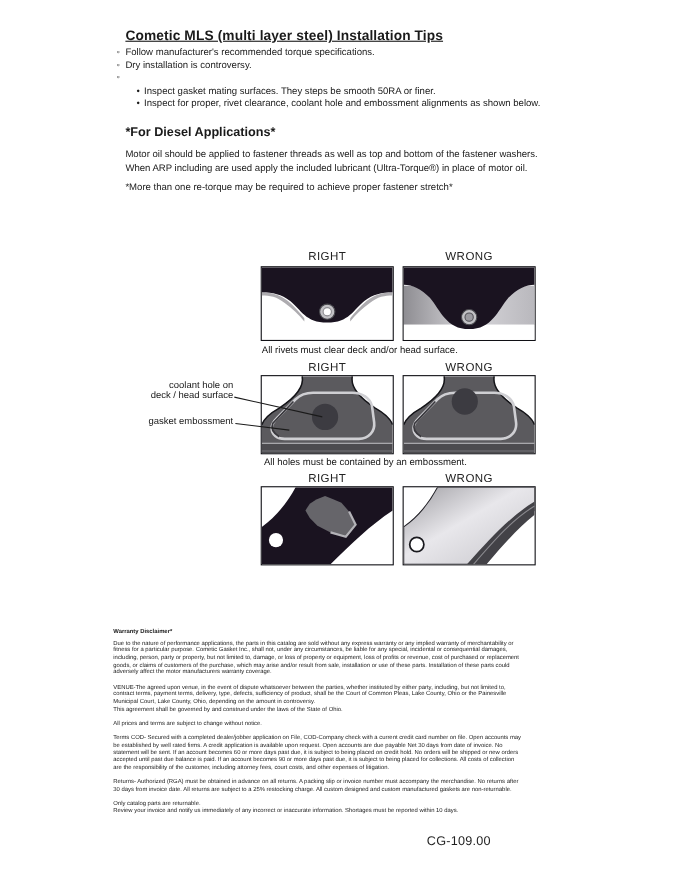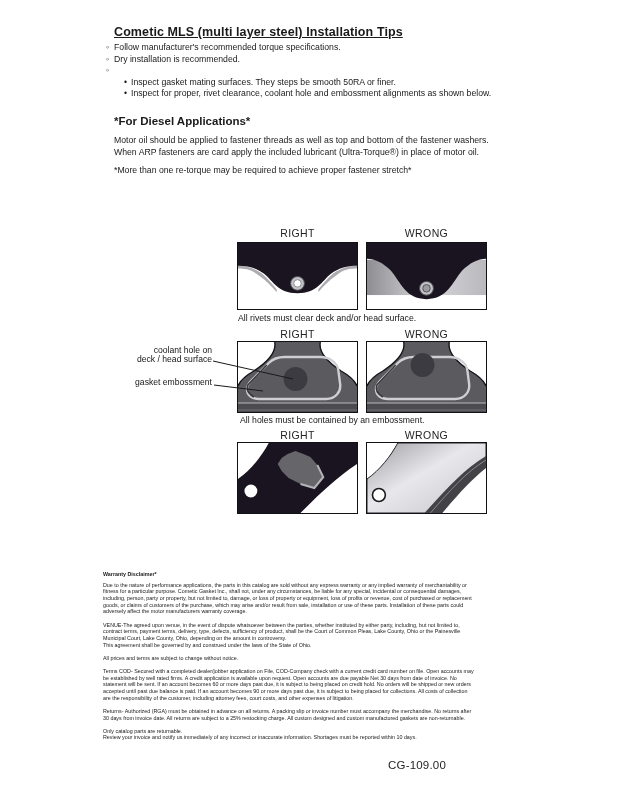--- a/index.html
+++ b/index.html
@@ -46,39 +46,39 @@
 
   <div class="abs title">Cometic MLS (multi layer steel) Installation Tips</div>
 
   <div class="abs bullets">
     <div class="b l1">
       <span class="mark">◦</span>
       <span>Follow manufacturer's recommended torque specifications.</span>
     </div>
     <div class="b l1">
       <span class="mark">◦</span>
-      <span>Dry installation is recommended.</span>
+      <span>Dry installation is controversy.</span>
     </div>
     <div class="b l1">
       <span class="mark">◦</span>
     </div>
     <div class="b l2">
       <span class="mark">•</span>
       <span>Inspect gasket mating surfaces.  They steps be smooth 50RA or finer.</span>
     </div>
     <div class="b l2">
       <span class="mark">•</span>
       <span>Inspect for proper, rivet clearance, coolant hole and embossment alignments as shown below.</span>
     </div>
   </div>
 
   <div class="abs diesel">
     <h2>*For Diesel Applications*</h2>
     <p>Motor oil should be applied to fastener threads as well as top and bottom of the fastener washers.
-When ARP fasteners are card apply the included lubricant (Ultra-Torque®) in place of motor oil.</p>
+When ARP including are used apply the included lubricant (Ultra-Torque®) in place of motor oil.</p>
     <p>*More than one re-torque may be required to achieve proper fastener stretch*</p>
   </div>
 
   <div class="abs dg-label" style="left:237px; top:227px;">RIGHT</div>
   <div class="abs dg-label" style="left:366px; top:227px;">WRONG</div>
 
   <div class="abs panel h68" style="left:237px; top:242px;">
     <svg viewBox="0 0 120 67" preserveAspectRatio="none">
       <path d="M0,23 C8,23 16,25 24,31 C30,36 35,42 39,47 L39,50 C34,44 28,38 21,33 C14,27 7,26 0,26 Z" fill="#aeacb0"></path>
       <path d="M120,23 C112,23 104,25 96,31 C90,36 85,42 81,47 L81,50 C86,44 92,38 99,33 C106,27 113,26 120,26 Z" fill="#aeacb0"></path>

